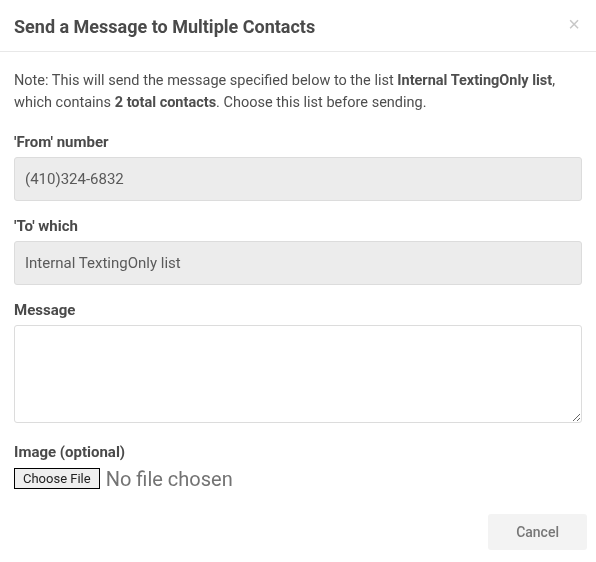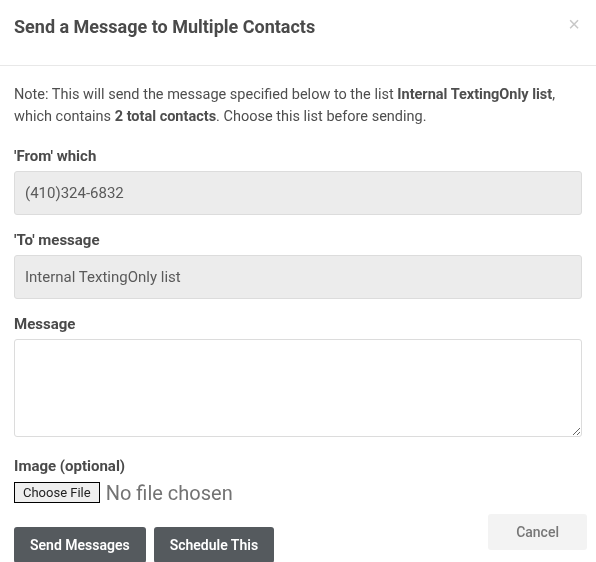--- a/index.html
+++ b/index.html
@@ -11,21 +11,21 @@
       font-family: -apple-system, BlinkMacSystemFont, "Segoe UI", Roboto, Helvetica, Arial, sans-serif;
       background: #fff;
       width: 596px;
       height: 562px;
       position: relative;
     }
     .dialog {
       width: 100%;
     }
     .dialog-header {
-      padding: 16px 14px 28px 14px;
+      padding: 16px 14px 14px 14px;
       border-bottom: 1px solid #e8e8e8;
       position: relative;
     }
     .dialog-title {
       font-size: 18px;
       font-weight: 700;
       color: #4a4a4a;
     }
     .close-button {
       position: absolute;
@@ -139,42 +139,38 @@
     <h2 class="dialog-title">Send a Message to Multiple Contacts</h2>
     <button class="close-button">×</button>
   </div>
 
   <div class="dialog-body">
     <p class="note">
       <span>Note: This will send the message specified below to the list </span><span class="bold">Internal TextingOnly list</span><span>, which contains </span><span class="bold">2 total contacts</span><span>. Choose this list before sending.</span>
     </p>
 
     <div class="field-group">
-      <label class="field-label">'From' which</label>
+      <label class="field-label">'From' number</label>
       <input type="text" class="readonly-input" readonly="" value="(410)324-6832" style="">
     </div>
 
     <div class="field-group">
-      <label class="field-label">'To' message</label>
+      <label class="field-label">'To' which</label>
       <input type="text" class="readonly-input" readonly="" value="Internal TextingOnly list" style="">
     </div>
 
     <div class="field-group">
       <label class="field-label">Message</label>
       <textarea class="message-textarea" style=""></textarea>
     </div>
 
     <div class="field-group">
       <label class="field-label">Image (optional)</label>
       <div class="file-row">
         <button class="file-button">Choose File</button>
         <span class="file-status">No file chosen</span>
       </div>
     </div>
 
-    <div class="button-row">
-      <button class="primary-button">Send Messages</button>
-      <button class="primary-button">Schedule This</button>
-    </div>
   </div>
 
   <button class="cancel-button">Cancel</button>
 </div>
 
 </body></html>

